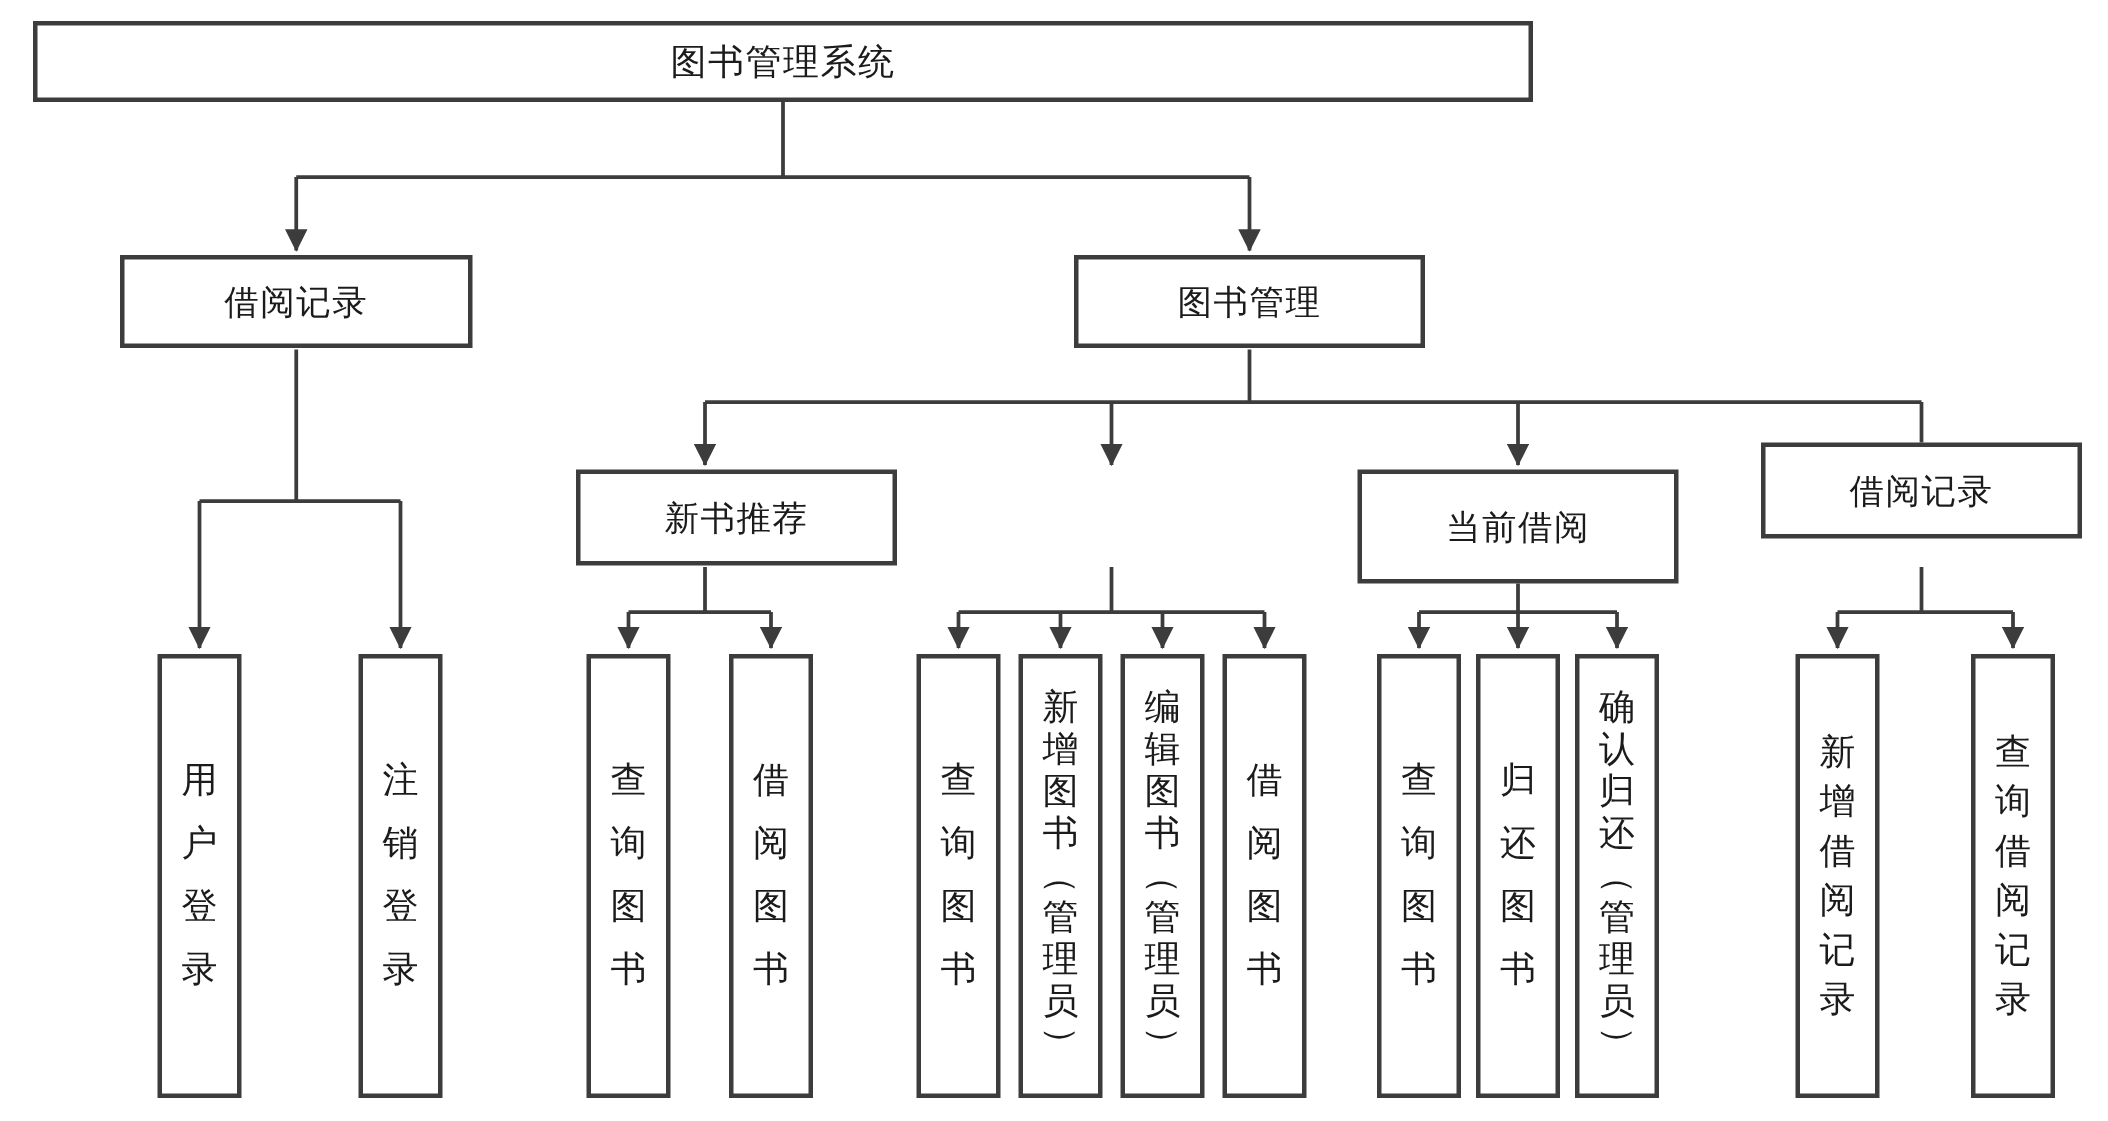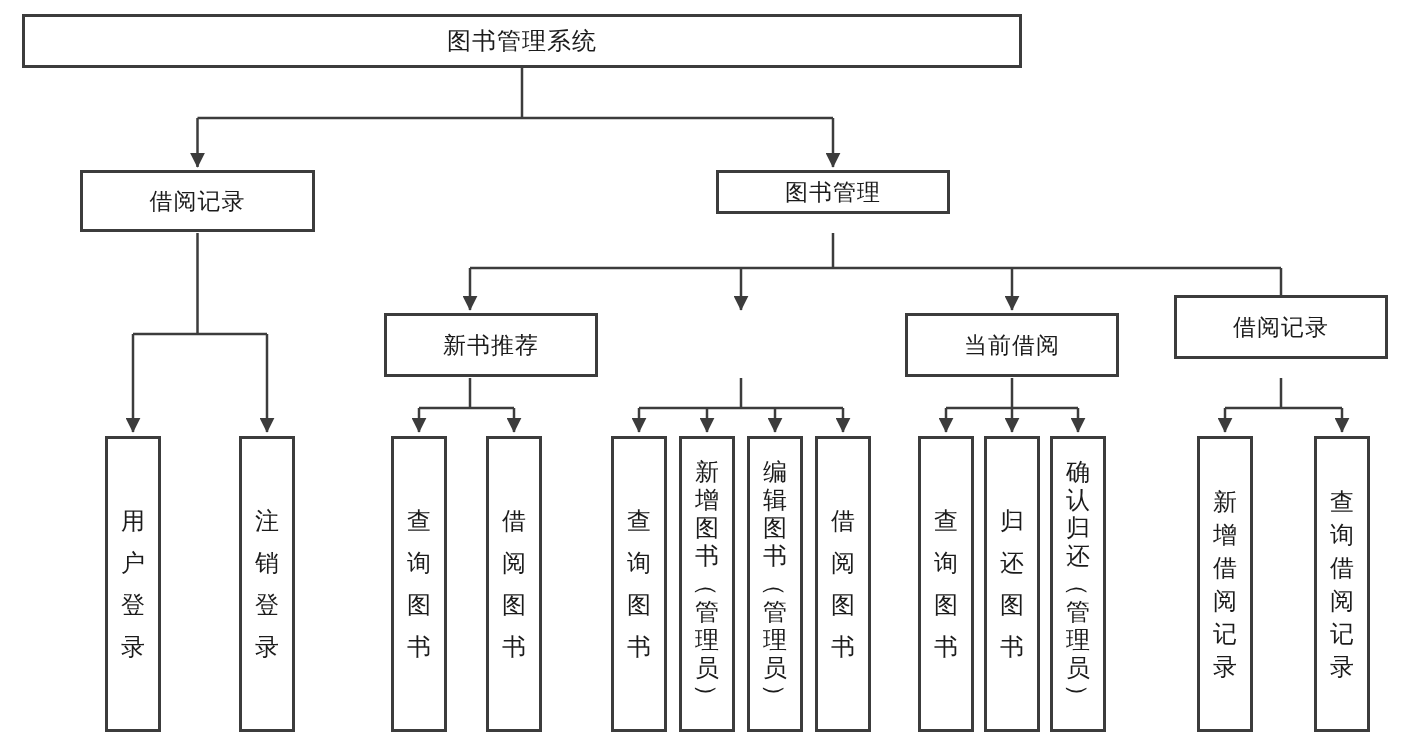--- a/index.html
+++ b/index.html
@@ -99,24 +99,24 @@
       <line x1="1012" y1="408" x2="1012" y2="432" marker-end="url(#ah)"></line>
       <line x1="1078" y1="408" x2="1078" y2="432" marker-end="url(#ah)"></line>
       <line x1="1225" y1="408" x2="1225" y2="432" marker-end="url(#ah)"></line>
       <line x1="1342" y1="408" x2="1342" y2="432" marker-end="url(#ah)"></line>
     </g>
   </svg>
 
   <div class="node root" style="left:22px; top:14px; width:1000px; height:54px;">图书管理系统</div>
 
   <div class="node" style="left:80px; top:170px; width:235px; height:62px;">借阅记录</div>
-  <div class="node" style="left:716px; top:170px; width:234px; height:44px;">图书管理</div>
+  <div class="node" style="left:716px; top:170px; width:234px; height:62px;">图书管理</div>
 
   <div class="node" style="left:384px; top:313px; width:214px; height:64px;">新书推荐</div>
-  <div class="node" style="left:905px; top:313px; width:214px; height:64px;">当前借阅</div>
+  <div class="node" style="left:905px; top:313px; width:214px; height:76px;">当前借阅</div>
   <div class="node" style="left:1174px; top:295px; width:214px; height:64px;">借阅记录</div>
 
   <div class="node vbox g4" style="left:105px; top:436px; width:56px; height:296px;">
       <span class="vchar">用</span>
       <span class="vchar">户</span>
       <span class="vchar">登</span>
       <span class="vchar">录</span>
     </div>
   <div class="node vbox g4" style="left:239px; top:436px; width:56px; height:296px;">
       <span class="vchar">注</span>

